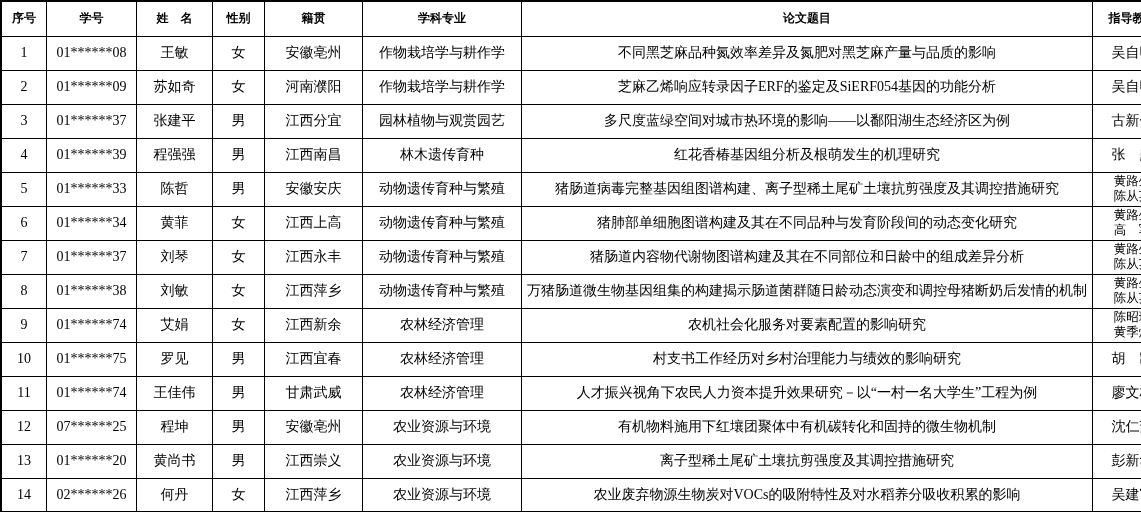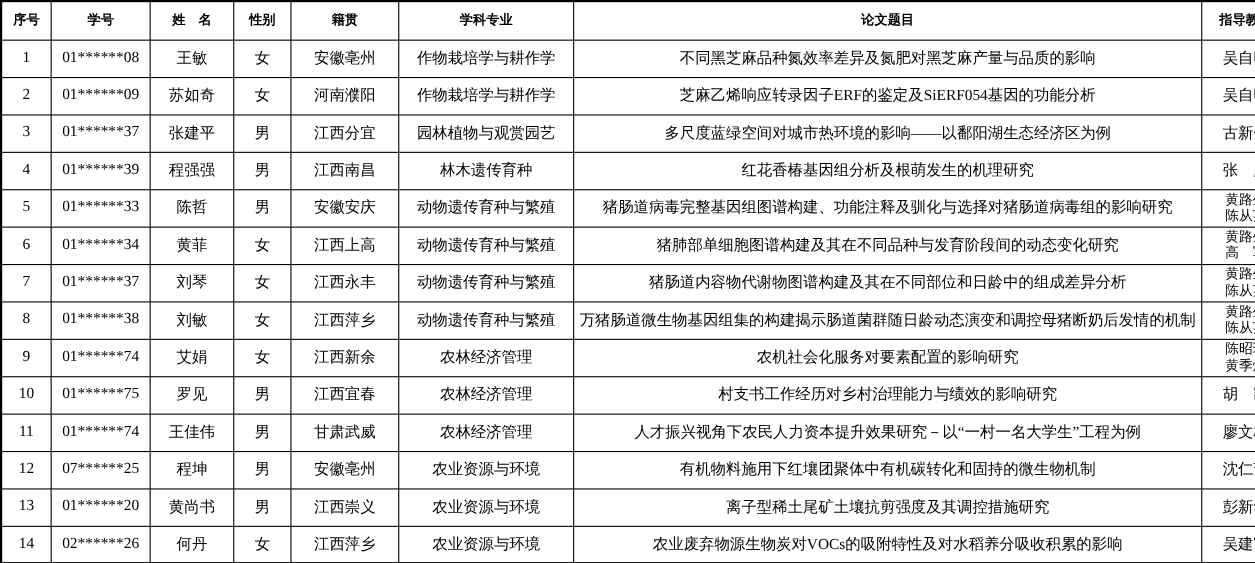--- a/index.html
+++ b/index.html
@@ -125,21 +125,21 @@
           <div>张　露</div>
         </td>
       </tr>
       <tr>
         <td class="col-no">5</td>
         <td class="col-student_id">01******33</td>
         <td class="col-name">陈哲</td>
         <td class="col-gender">男</td>
         <td class="col-hometown">安徽安庆</td>
         <td class="col-major">动物遗传育种与繁殖</td>
-        <td class="col-title">猪肠道病毒完整基因组图谱构建、功能注释及驯化与选择对猪肠道病毒组的影响研究</td>
+        <td class="col-title">猪肠道病毒完整基因组图谱构建、离子型稀土尾矿土壤抗剪强度及其调控措施研究</td>
         <td class="col-advisor multi">
           <div>黄路生</div>
           <div>陈从英</div>
         </td>
       </tr>
       <tr>
         <td class="col-no">6</td>
         <td class="col-student_id">01******34</td>
         <td class="col-name">黄菲</td>
         <td class="col-gender">女</td>

